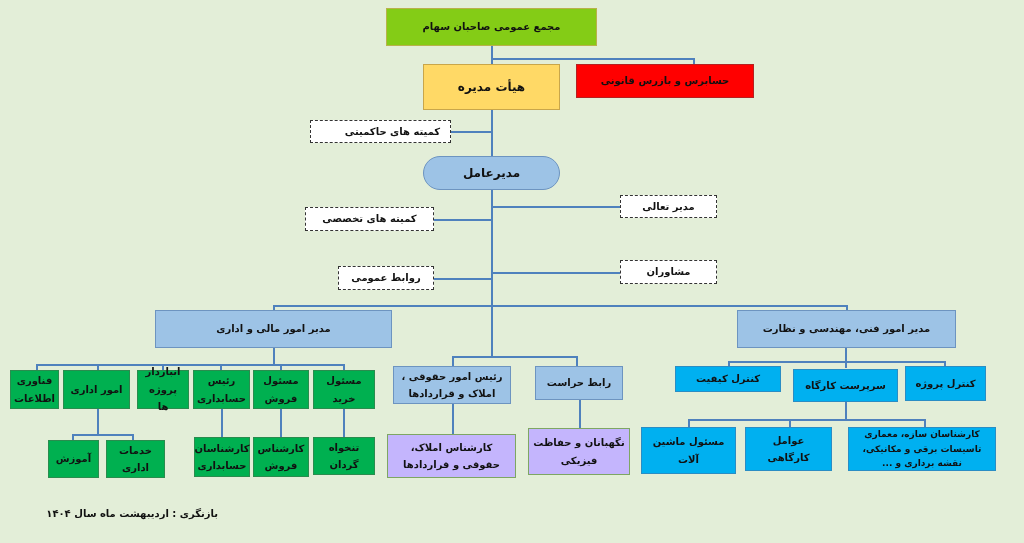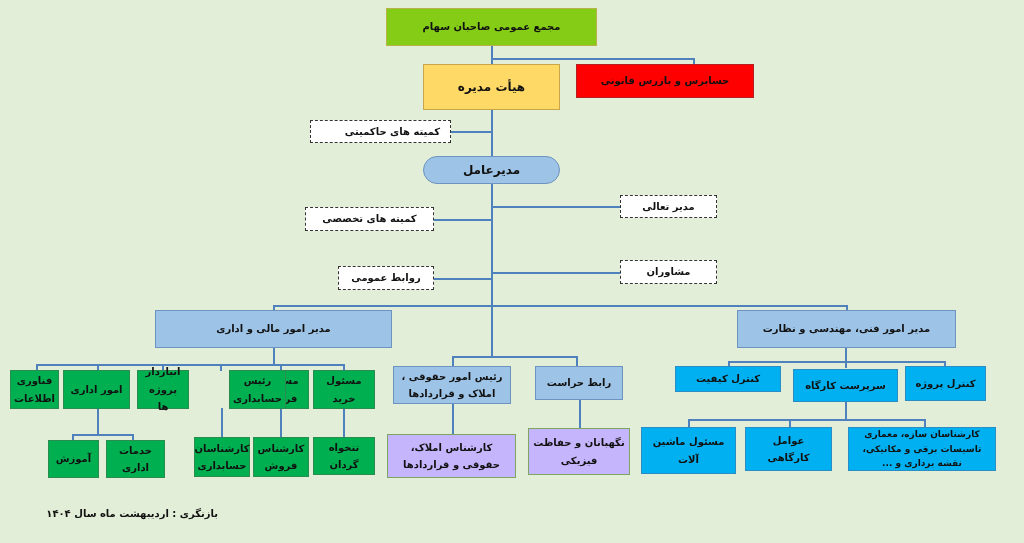--- a/index.html
+++ b/index.html
@@ -78,32 +78,32 @@
 <div class="ln v" style="left:845px;top:402px;height:18px;"></div>
 <div class="ln h" style="left:688px;top:419px;width:238px;"></div>
 <div class="ln v" style="left:688px;top:419px;height:8px;"></div>
 <div class="ln v" style="left:789px;top:419px;height:8px;"></div>
 <div class="ln v" style="left:924px;top:419px;height:8px;"></div>
 
 <div class="box yellow" style="left:386px;top:8px;width:211px;height:38px;">مجمع عمومی صاحبان سهام</div>
 <div class="box orange" style="left:423px;top:64px;width:137px;height:46px;">هیأت مدیره</div>
 <div class="box red" style="left:576px;top:64px;width:178px;height:34px;">حسابرس و بازرس قانونی</div>
 <div class="box dashed" style="left:310px;top:120px;width:141px;height:23px;padding-left:28px;">کمیته های حاکمیتی</div>
-<div class="box blue" style="left:423px;top:156px;width:137px;height:28px;font-size:12px;border-radius:19px;">مدیرعامل</div>
+<div class="box blue" style="left:423px;top:156px;width:137px;height:34px;font-size:12px;border-radius:19px;">مدیرعامل</div>
 <div class="box dashed" style="left:620px;top:195px;width:97px;height:23px;">مدیر تعالی</div>
 <div class="box dashed" style="left:305px;top:207px;width:129px;height:24px;">کمیته های تخصصی</div>
 <div class="box dashed" style="left:620px;top:260px;width:97px;height:24px;">مشاوران</div>
 <div class="box dashed" style="left:338px;top:266px;width:96px;height:24px;">روابط عمومی</div>
 
 <div class="box blue" style="left:155px;top:310px;width:237px;height:38px;">مدیر امور مالی و اداری</div>
 <div class="box blue" style="left:737px;top:310px;width:219px;height:38px;">مدیر امور فنی، مهندسی و نظارت</div>
 
 <div class="box green" style="left:313px;top:370px;width:62px;height:39px;">مسئول خرید</div>
 <div class="box green" style="left:253px;top:370px;width:56px;height:39px;">مسئول فروش</div>
-<div class="box green" style="left:193px;top:370px;width:57px;height:39px;margin-left:36px;">رئیس حسابداری</div>
+<div class="box green" style="left:193px;top:370px;width:57px;height:39px;">رئیس حسابداری</div>
 <div class="box green" style="left:137px;top:370px;width:52px;height:39px;">انباردار پروژه ها</div>
 <div class="box green" style="left:63px;top:370px;width:67px;height:39px;">امور اداری</div>
 <div class="box green" style="left:10px;top:370px;width:49px;height:39px;">فناوری اطلاعات</div>
 
 <div class="box green" style="left:313px;top:437px;width:62px;height:38px;">تنخواه گردان</div>
 <div class="box green" style="left:253px;top:437px;width:56px;height:40px;">کارشناس فروش</div>
 <div class="box green" style="left:194px;top:437px;width:56px;height:40px;">کارشناسان حسابداری</div>
 <div class="box green" style="left:106px;top:440px;width:59px;height:38px;">خدمات اداری</div>
 <div class="box green" style="left:48px;top:440px;width:51px;height:38px;">آموزش</div>
 

